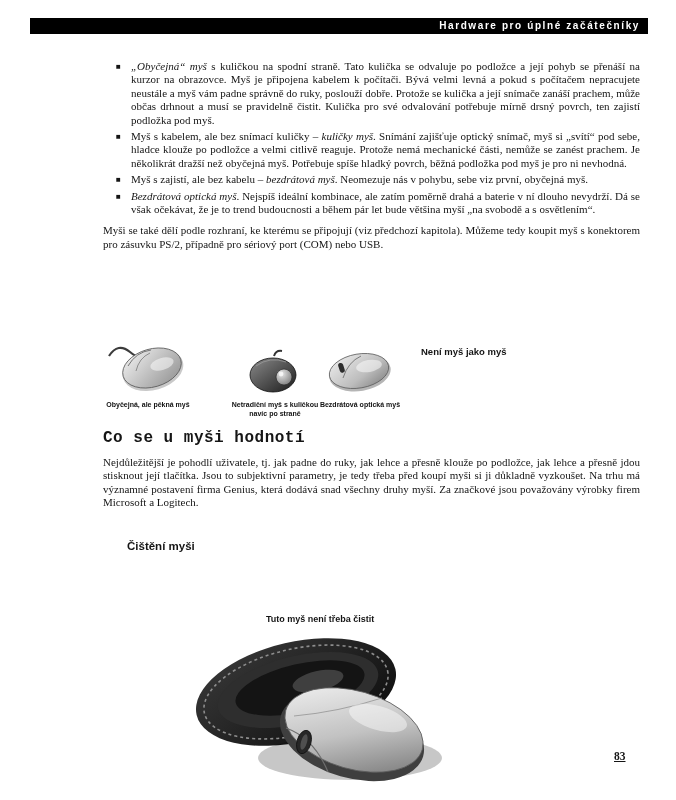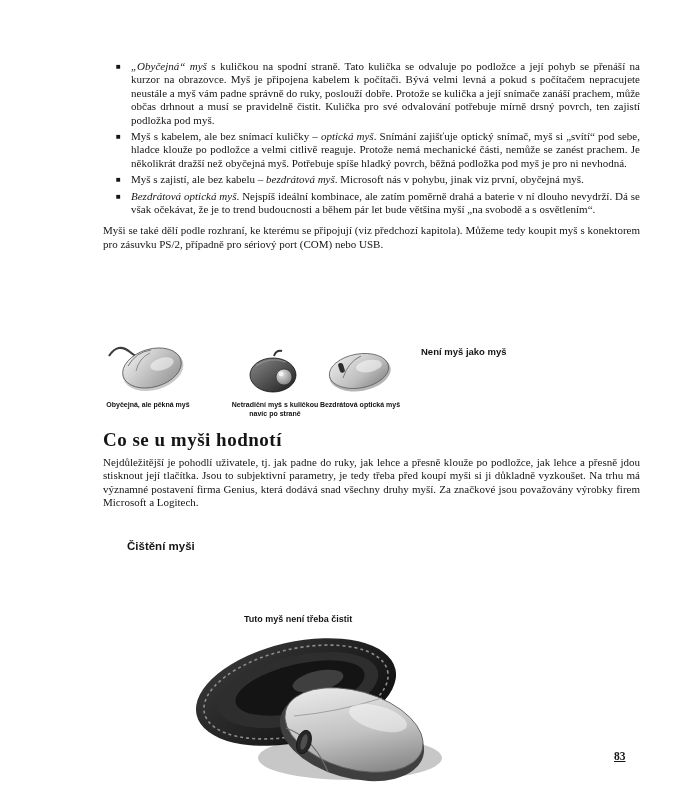--- a/index.html
+++ b/index.html
@@ -39,64 +39,67 @@
   }
   .fig-1 { left:2px;  top:2px;  width:86px; }
   .fig-2 { left:126px; top:14px; width:92px; }
   .fig-3 { left:214px; top:12px; width:86px; }
   .side-label {
     position:absolute; left:318px; top:12px;
     font-family:"Liberation Sans", sans-serif; font-weight:bold; font-size:9.5px;
   }
   .section-heading {
     position:absolute; left:103px; top:429px;
-    font-family:Liberation Serif, serif; font-size:19px;
+    font-family:Liberation Mono, monospace; font-size:16px;
     font-weight:bold; letter-spacing:0.5px;
   }
   .section-para {
     position:absolute; left:103px; top:456px; width:537px;
     font-size:11px; line-height:13.4px; text-align:justify;
   }
   .subsection-heading {
     position:absolute; left:103px; top:540px;
     font-family:"Liberation Sans", sans-serif; font-size:11.5px; font-weight:bold;margin-left:24px;
   }
   .sub-para {
     position:absolute; left:103px; top:561px; width:537px;
     font-size:11px; line-height:13.4px; text-align:justify;
   }
   .bottom-fig-label {
-    position:absolute; left:244px; top:614px;
+    position:absolute; left:266px; top:614px;
     font-family:"Liberation Sans", sans-serif; font-weight:bold; font-size:9px;text-align:center;
   }
   .bottom-fig { position:absolute; left:168px; top:626px; width:312px; height:166px; }
   .page-number {
     position:absolute; left:614px; top:750px;
     font-size:11.5px; font-weight:bold;text-decoration:underline;
   }
 </style>
 </head>
 <body>
 
 <div class="page">
 
+  <div class="header-bar">
+    <span class="title">Hardware pro úplné začátečníky</span>
+  </div>
 
   <div class="content">
     <ul class="bullets">
       <li>
         <span class="marker">■</span>
         <span><span></span><i class="term">„Obyčejná“ myš</i><span> s kuličkou na spodní straně. Tato kulička se odvaluje po podložce a její pohyb se přenáší na kurzor na obrazovce. Myš je připojena kabelem k počítači. Bývá velmi levná a pokud s počítačem nepracujete neustále a myš vám padne správně do ruky, poslouží dobře. Protože se kulička a její snímače zanáší prachem, může občas drhnout a musí se pravidelně čistit. Kulička pro své odvalování potřebuje mírně drsný povrch, ten zajistí podložka pod myš.</span></span>
       </li>
       <li>
         <span class="marker">■</span>
-        <span><span>Myš s kabelem, ale bez snímací kuličky – </span><i class="term">optická myš</i><span>. Snímání zajišťuje optický snímač, myš si „svítí“ pod sebe, hladce klouže po podložce a velmi citlivě reaguje. Protože nemá mechanické části, nemůže se zanést prachem. Je několikrát dražší než obyčejná myš. Potřebuje spíše hladký povrch, běžná podložka pod myš je pro ni nevhodná.</span></span>
-      </li>
-      <li>
-        <span class="marker">■</span>
-        <span><span>Myš s zajistí, ale bez kabelu – </span><i class="term">bezdrátová myš</i><span>. Microsoft nás v pohybu, jinak viz první, obyčejná myš.</span></span>
+        <span><span>Myš s kabelem, ale bez snímací kuličky – </span><i class="term">kuličky myš</i><span>. Snímání zajišťuje optický snímač, myš si „svítí“ pod sebe, hladce klouže po podložce a velmi citlivě reaguje. Protože nemá mechanické části, nemůže se zanést prachem. Je několikrát dražší než obyčejná myš. Potřebuje spíše hladký povrch, běžná podložka pod myš je pro ni nevhodná.</span></span>
+      </li>
+      <li>
+        <span class="marker">■</span>
+        <span><span>Myš s zajistí, ale bez kabelu – </span><i class="term">bezdrátová myš</i><span>. Neomezuje nás v pohybu, sebe viz první, obyčejná myš.</span></span>
       </li>
       <li>
         <span class="marker">■</span>
         <span><span></span><i class="term">Bezdrátová optická myš</i><span>. Nejspíš ideální kombinace, ale zatím poměrně drahá a baterie v ní dlouho nevydrží. Dá se však očekávat, že je to trend budoucnosti a během pár let bude většina myší „na svobodě a s osvětlením“.</span></span>
       </li>
     </ul>
     <p class="para">Myši se také dělí podle rozhraní, ke kterému se připojují (viz předchozí kapitola). Můžeme tedy koupit myš s konektorem pro zásuvku PS/2, případně pro sériový port (COM) nebo USB.</p>
   </div>
 
   <div class="fig-row">

